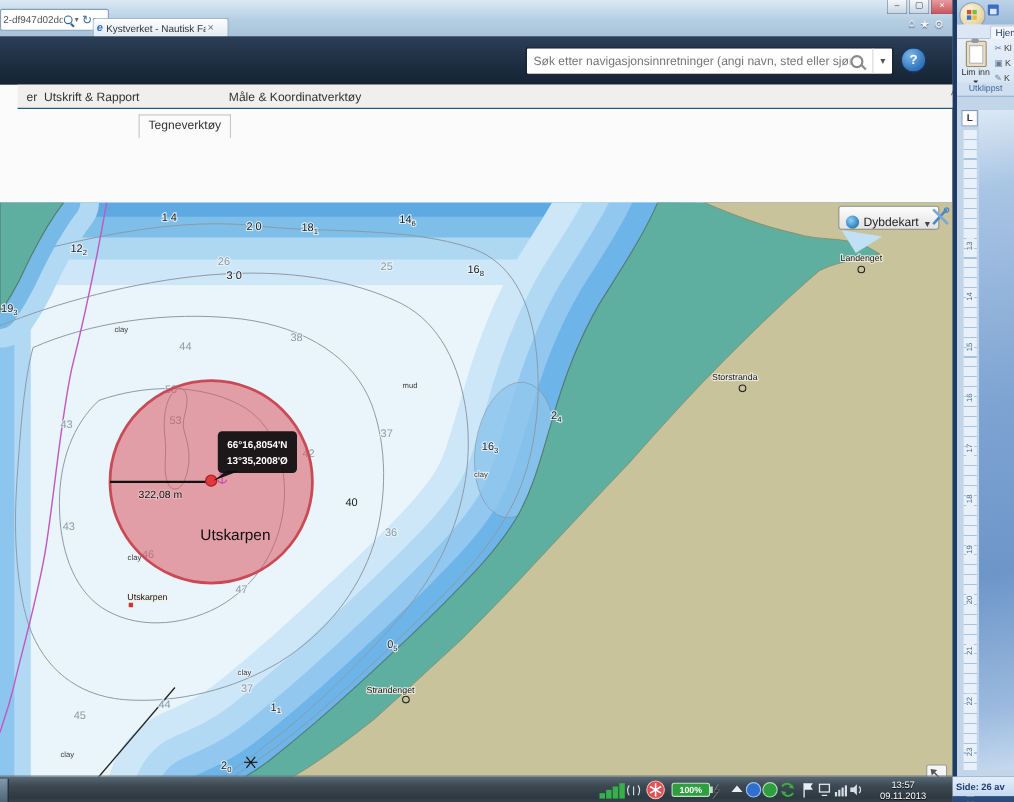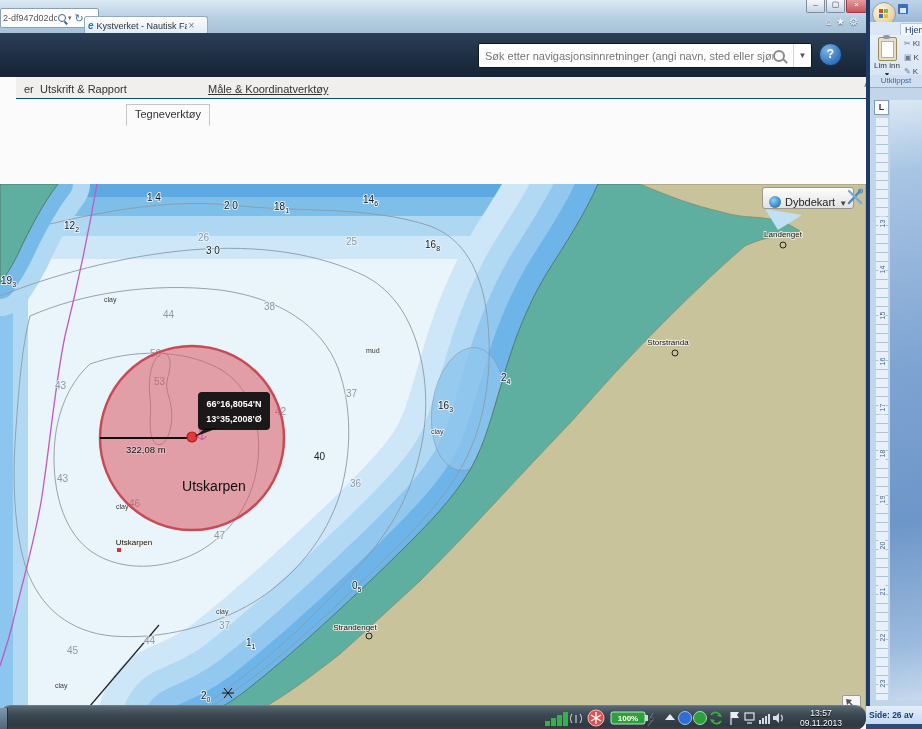--- a/index.html
+++ b/index.html
@@ -71,21 +71,21 @@
   .sg{font-size:10px;fill:#8e9aa4;paint-order:stroke;stroke:rgba(233,244,251,.8);stroke-width:2px;}
   .sl{font-size:7px;fill:#3a3a3a;paint-order:stroke;stroke:rgba(233,244,251,.8);stroke-width:2px;}
   .pl{font-size:8px;fill:#141414;text-anchor:middle;paint-order:stroke;stroke:rgba(240,240,230,.85);stroke-width:2px;}
   .sub{font-size:7px;}
   .biglabel{font-size:14px;fill:#101010;text-anchor:middle;}
   .tiptext{font-size:9px;fill:#fff;font-weight:bold;text-anchor:middle;}
   .radlabel{font-size:9.5px;fill:#111;paint-order:stroke;stroke:rgba(233,200,205,.6);stroke-width:2px;}
 
   
   .taskbar{position:absolute;left:0;top:705px;width:866px;height:24px;
-    background:linear-gradient(#5a6974,#3c4953 35%,#2e3942 80%,#39444d);border-top:1px solid #6d7d89;border-radius:11px;}
+    background:linear-gradient(#5a6974,#3c4953 35%,#2e3942 80%,#39444d);border-top:1px solid #6d7d89;}
   .tbsliver{position:absolute;left:0;top:2px;width:7px;height:22px;background:linear-gradient(#7e98ad,#4d6375);border-right:1px solid #243039;}
   .clock{position:absolute;left:788px;top:2px;width:66px;color:#fff;font-size:8.5px;text-align:center;line-height:10px;text-shadow:0 1px 1px #000;}
 
   
   .m2{position:absolute;left:866px;top:0;width:56px;height:729px;background:#1e3b66;}
   .wordtitle{position:absolute;left:4px;top:0;width:52px;height:22px;background:linear-gradient(#bdd3ea,#9cb9d8);}
   .orb{position:absolute;left:6px;top:2px;width:22px;height:22px;border-radius:50%;
     background:radial-gradient(circle at 35% 30%,#fdf4dc,#e8d9ac 60%,#c9b578);border:1px solid #8f9fb5;}
   .orbgrid{position:absolute;left:6px;top:6px;width:9px;height:9px;display:grid;grid-template-columns:4px 4px;gap:1px;}
   .orbgrid span{width:4px;height:4px;}
@@ -150,21 +150,21 @@
         <span class="searchmag"></span>
         <span class="searchdrop">▼</span>
       </div>
       <div class="helpbtn">?</div>
     </div>
 
     <div class="tabrow">
       <span class="rtab" style="left:0;">er</span>
       <span class="rtab" style="left:16px;">Utskrift &amp; Rapport</span>
       <span class="rtab active" style="left:110px;">Tegneverktøy</span>
-      <span class="rtab" style="left:184px;text-decoration:underline;">Måle &amp; Koordinatverktøy</span>
+      <span class="rtab" style="left:184px;">Måle &amp; Koordinatverktøy</span>
       <span class="chevron">^</span>
     </div>
 
 
     <div class="map">
       <svg id="mapsvg" width="866" height="537" viewBox="0 0 866 537">
 
         <rect x="0" y="0" width="866" height="537" fill="#e9f4fb"></rect>
 
         <g fill="none" stroke-linecap="round" stroke-linejoin="round">

